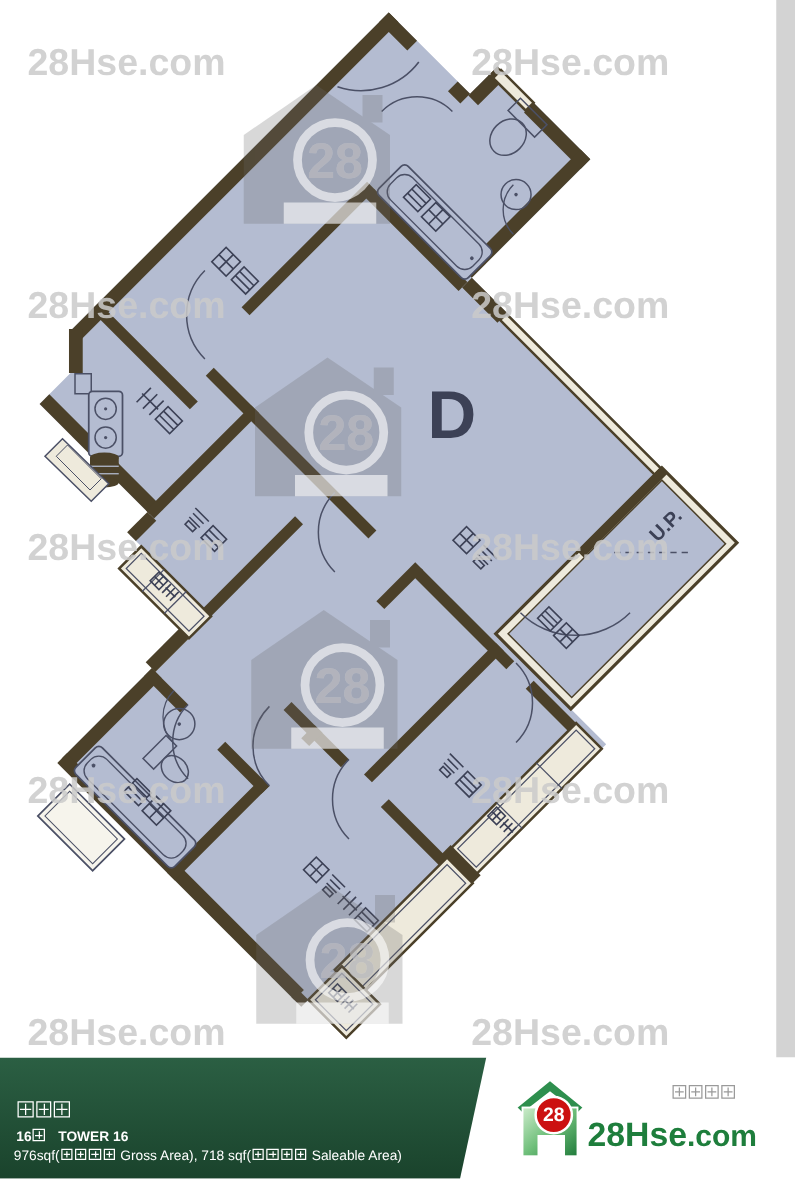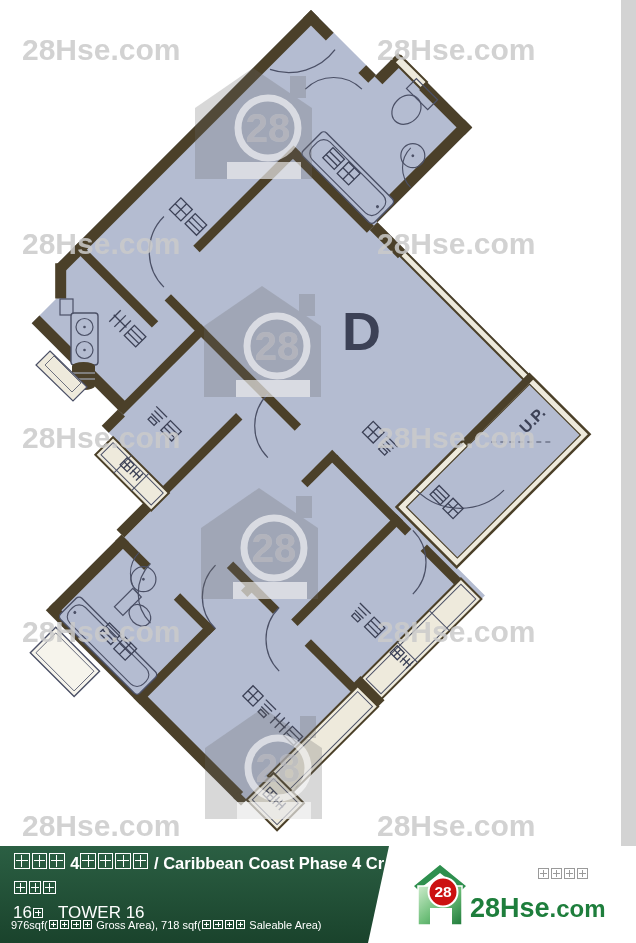--- a/index.html
+++ b/index.html
@@ -344,25 +344,24 @@
 <svg class="abs" style="left:0;top:846px" width="636" height="97">
       <defs>
         <linearGradient id="bg" x1="0" y1="0" x2="0" y2="1">
           <stop offset="0" stop-color="#2b5f43"></stop>
           <stop offset="1" stop-color="#1a432c"></stop>
         </linearGradient>
       </defs>
       <polygon points="0,0 389,0 368,97 0,97" fill="url(#bg)"></polygon>
     </svg>
 
-<div class="abs" style="left:13px;top:853px;color:#fff;font-size:16.5px;font-weight:bold;white-space:nowrap;width:374px;overflow:hidden;"><span class="cj"></span><span class="cj"></span><span class="cj"></span> 4<span class="cj"></span><span class="cj"></span><span class="cj"></span><span class="cj"></span> / Caribbean Coast Phase 4 Cr</div>
 
 <div class="abs" style="left:13px;top:881px;color:#fff;font-size:13px;font-weight:bold;"><span class="cj"></span><span class="cj"></span><span class="cj"></span></div>
 
-<div class="abs" style="left:13px;top:903px;color:#fff;font-size:17px;">16<span class="cj" style="font-size:10px"></span>&nbsp;&nbsp; TOWER 16</div>
+<div class="abs" style="left:13px;top:903px;color:#fff;font-size:11px;font-weight:bold;">16<span class="cj" style="font-size:10px"></span>&nbsp;&nbsp; TOWER 16</div>
 
 <div class="abs" style="left:11px;top:919px;color:#fff;font-size:11px;">976sqf(<span class="cj" style="font-size:9px"></span><span class="cj" style="font-size:9px"></span><span class="cj" style="font-size:9px"></span><span class="cj" style="font-size:9px"></span> Gross Area), 718 sqf(<span class="cj" style="font-size:9px"></span><span class="cj" style="font-size:9px"></span><span class="cj" style="font-size:9px"></span><span class="cj" style="font-size:9px"></span> Saleable Area)</div>
 
 <svg class="abs" style="left:400px;top:850px" width="236" height="93" viewBox="0 0 236 93">
 <defs>
         <linearGradient id="hg" x1="0" y1="0" x2="1" y2="1">
           <stop offset="0" stop-color="#cdeccc"></stop>
           <stop offset="0.5" stop-color="#6fbf7a"></stop>
           <stop offset="1" stop-color="#1f7a3a"></stop>
         </linearGradient>

